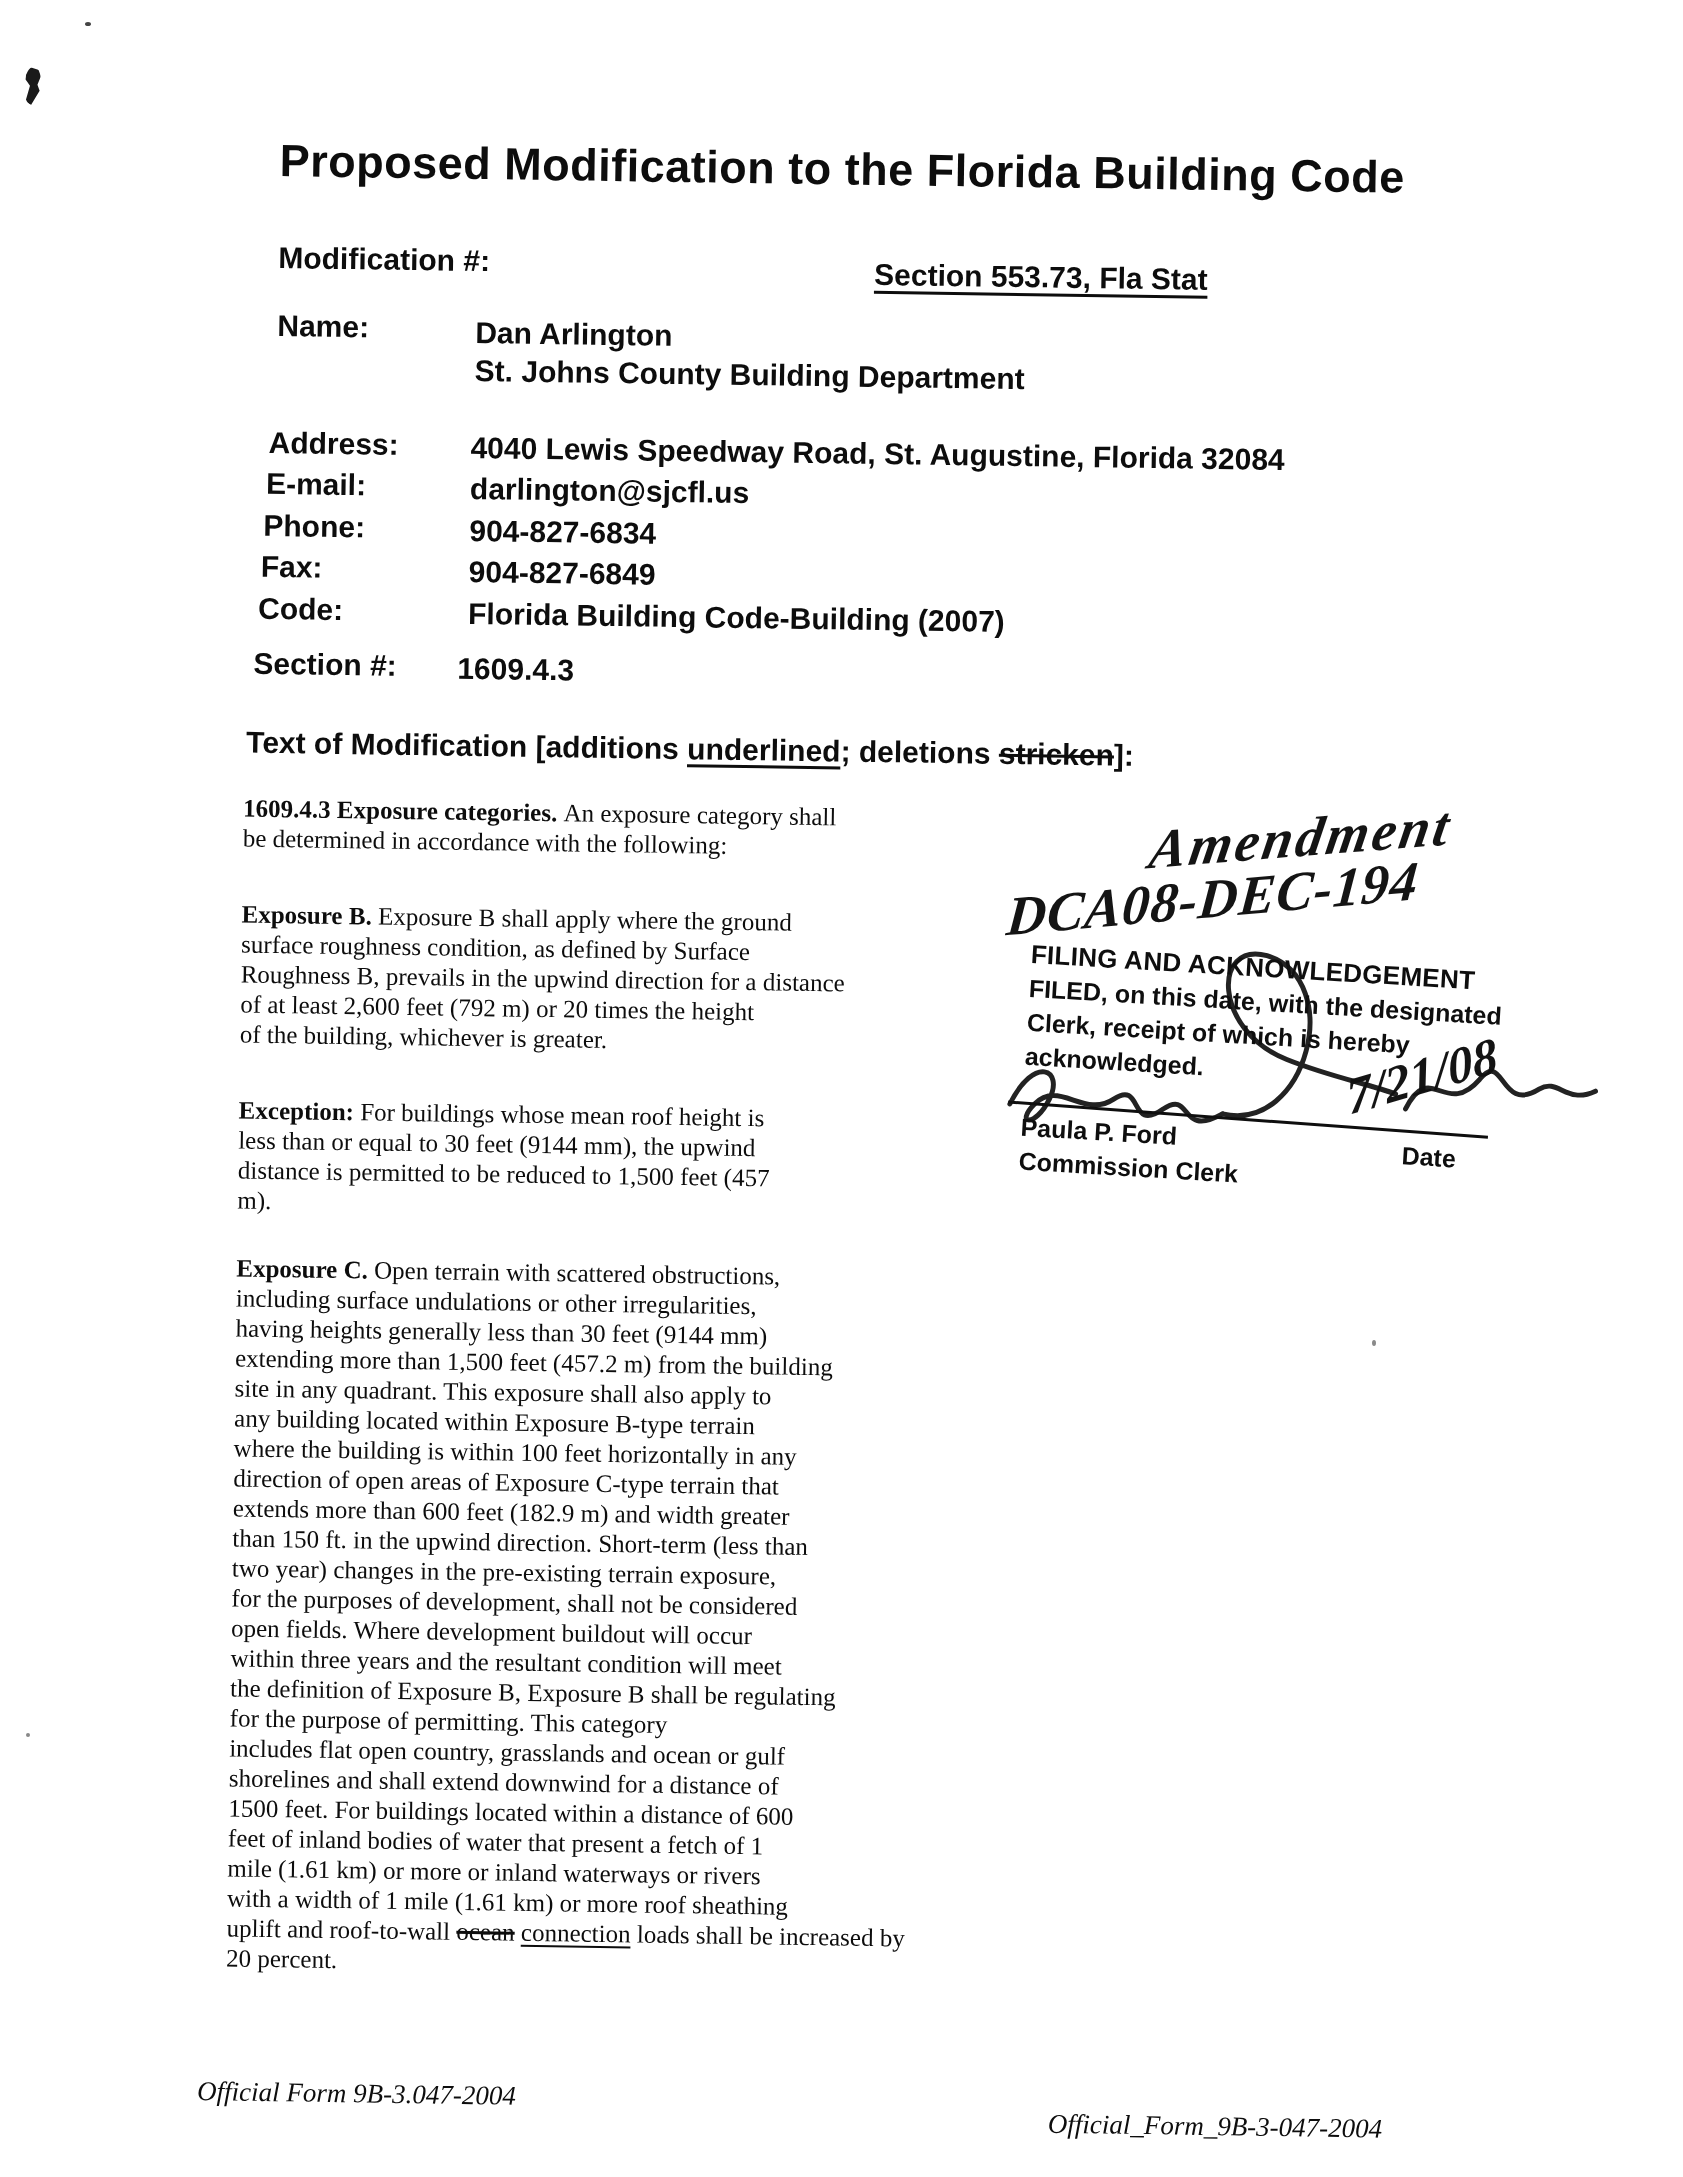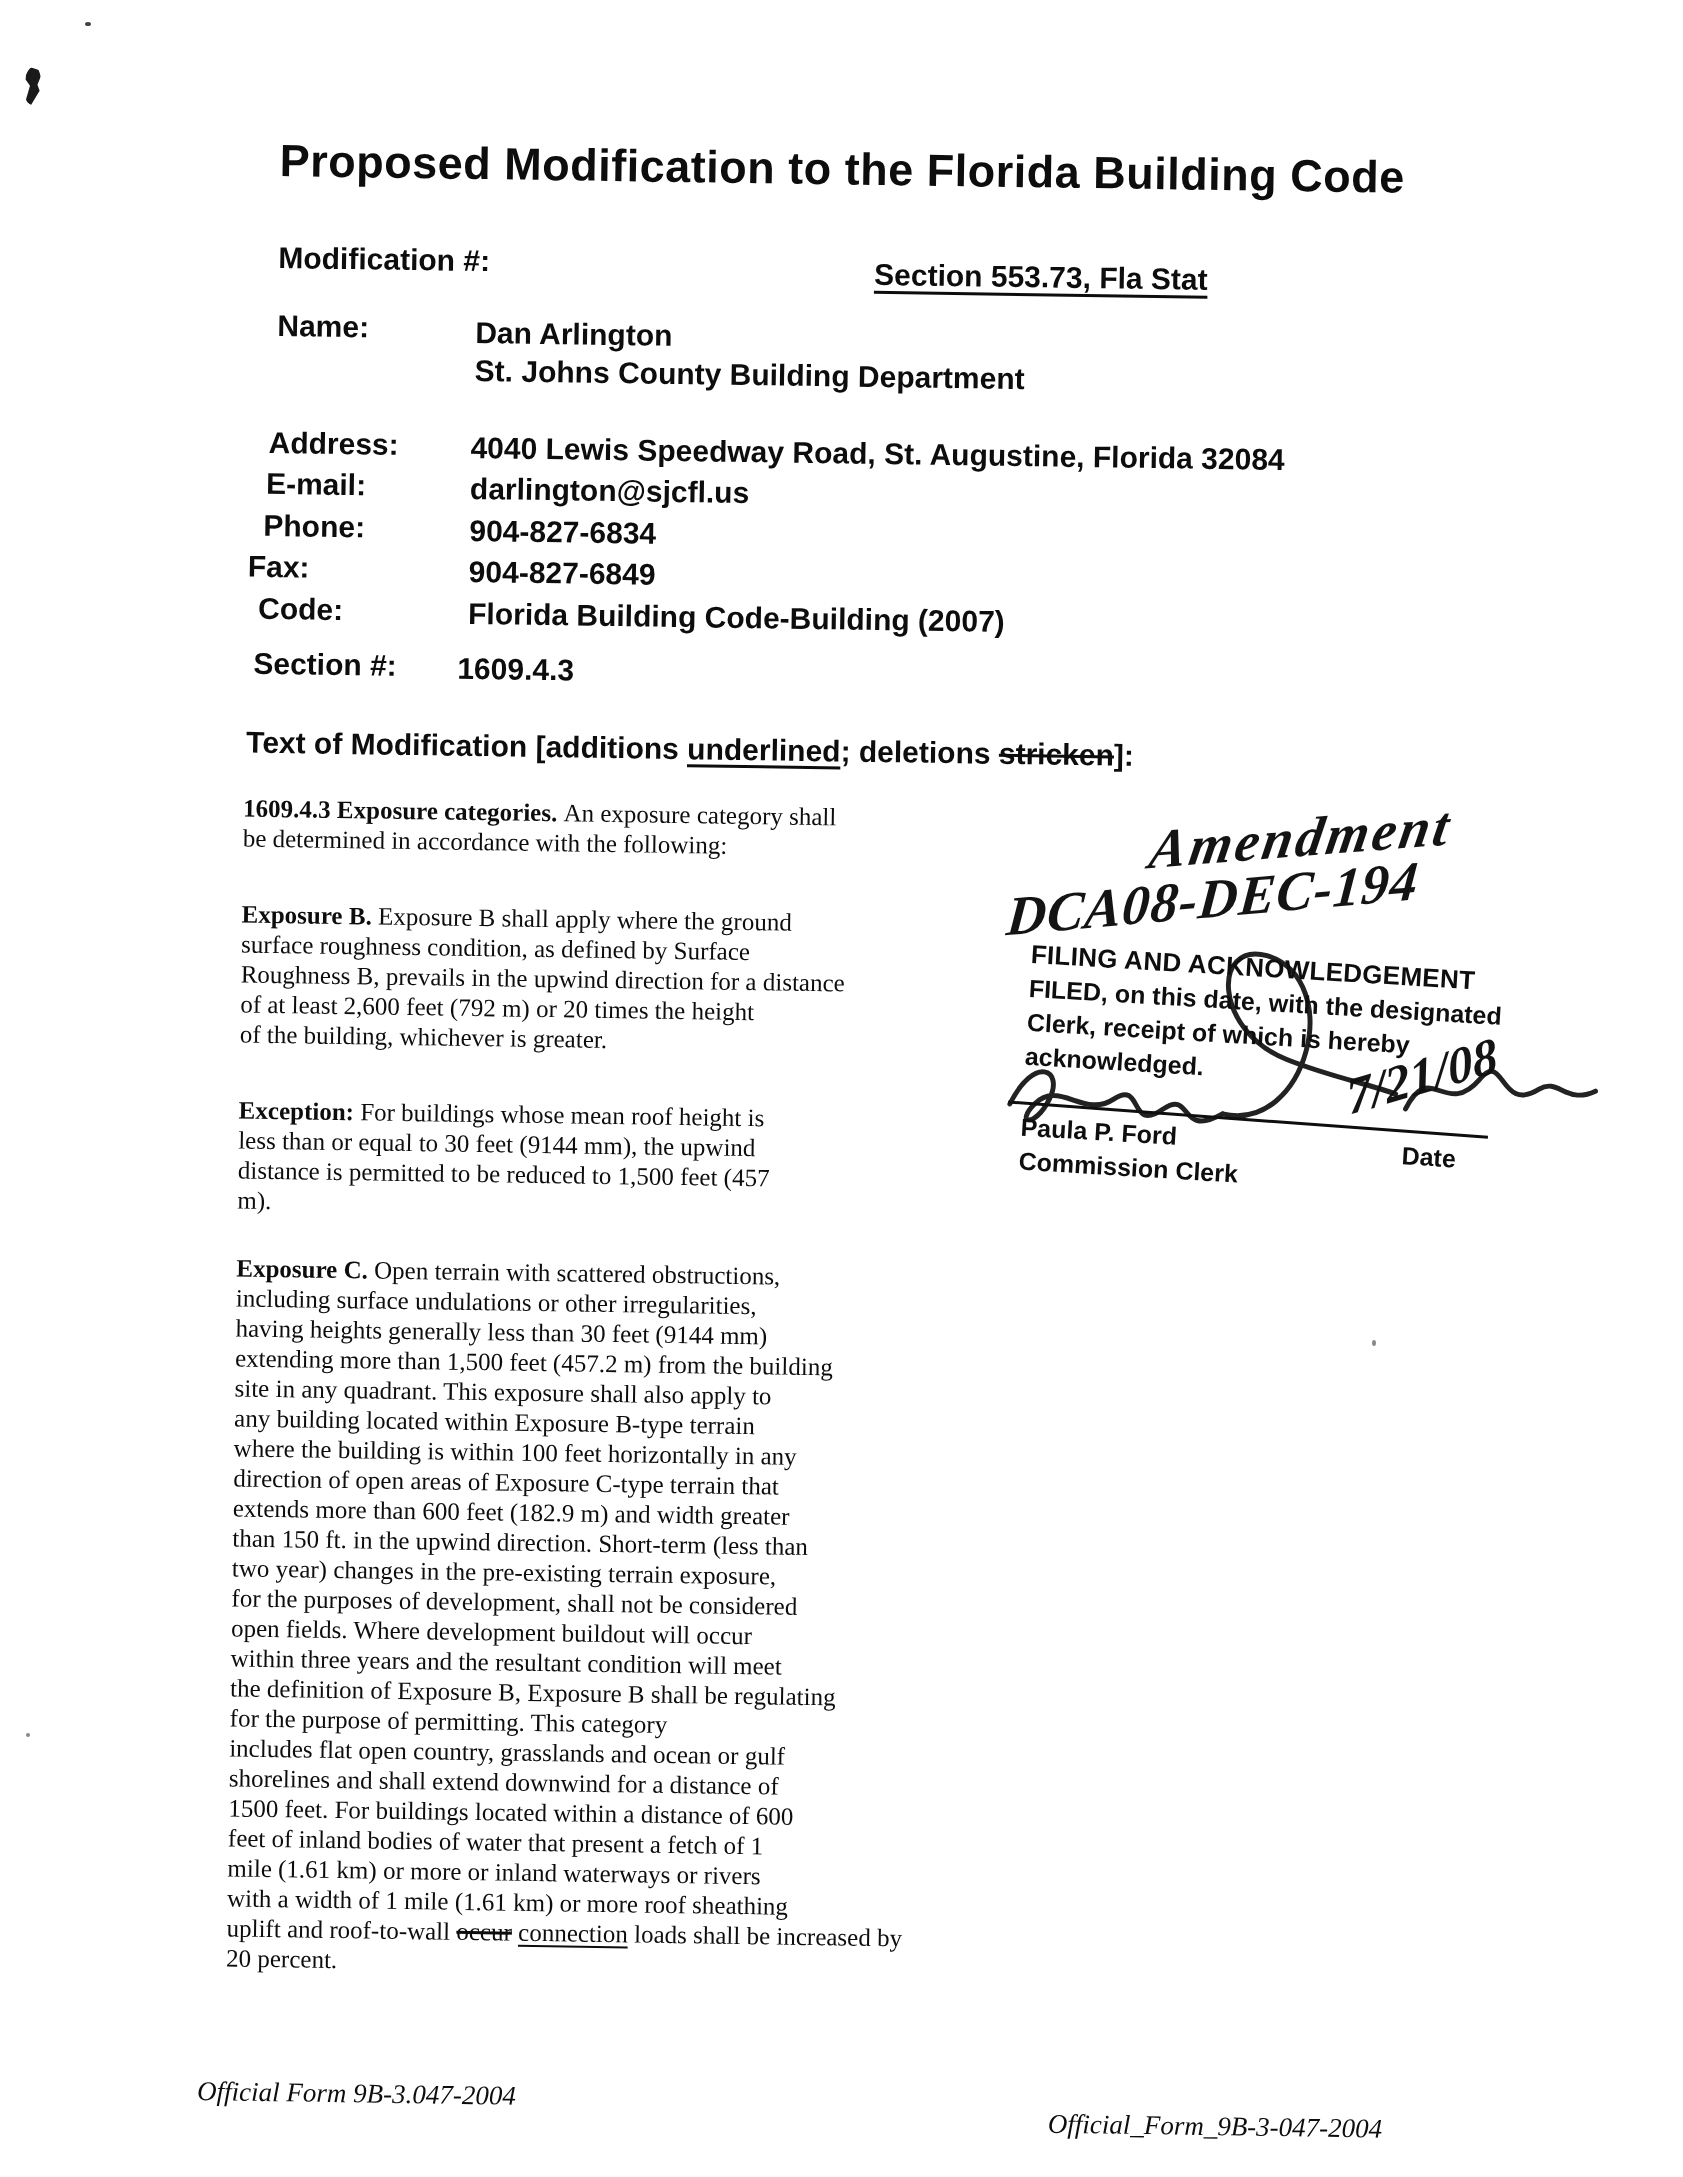--- a/index.html
+++ b/index.html
@@ -86,21 +86,21 @@
 
   <div class="abs lbl" style="left:273px;top:426px;">Address:</div>
   <div class="abs val" style="left:475px;top:428px;">4040 Lewis Speedway Road, St. Augustine, Florida 32084</div>
 
   <div class="abs lbl" style="left:271px;top:467px;">E-mail:</div>
   <div class="abs val" style="left:475px;top:469px;">darlington@sjcfl.us</div>
 
   <div class="abs lbl" style="left:269px;top:509px;">Phone:</div>
   <div class="abs val" style="left:475px;top:511px;">904-827-6834</div>
 
-  <div class="abs lbl" style="left:254px;top:550px;">Fax:</div>
+  <div class="abs lbl" style="left:267px;top:550px;">Fax:</div>
   <div class="abs val" style="left:475px;top:552px;">904-827-6849</div>
 
   <div class="abs lbl" style="left:265px;top:592px;">Code:</div>
   <div class="abs val" style="left:475px;top:594px;">Florida Building Code-Building (2007)</div>
 
   <div class="abs lbl" style="left:261px;top:647px;">Section #:</div>
   <div class="abs val" style="left:465px;top:649px;">1609.4.3</div>
 
   <div class="abs sec-heading" id="mod-heading"><span class="n">Text of Modification [additions </span><span class="u">underlined</span><span class="n">; deletions </span><span class="s">stricken</span><span class="n">]:</span></div>
 
@@ -131,21 +131,21 @@
 open fields. Where development buildout will occur
 within three years and the resultant condition will meet
 the definition of Exposure B, Exposure B shall be regulating
 for the purpose of permitting. This category
 includes flat open country, grasslands and ocean or gulf
 shorelines and shall extend downwind for a distance of
 1500 feet. For buildings located within a distance of 600
 feet of inland bodies of water that present a fetch of 1
 mile (1.61 km) or more or inland waterways or rivers
 with a width of 1 mile (1.61 km) or more roof sheathing
-uplift and roof-to-wall </span><span class="s">occur</span><span class="n"> </span><span class="u">connection</span><span class="n"> loads shall be increased by
+uplift and roof-to-wall </span><span class="s">ocean</span><span class="n"> </span><span class="u">connection</span><span class="n"> loads shall be increased by
 20 percent.</span></div>
     </div>
 
   <div class="abs footer-left">Official Form 9B-3.047-2004</div>
   <div class="abs footer-right">Official_Form_9B-3-047-2004</div>
 </div>
 
 <div class="stamp">
   <div class="stamp-lines" id="stamp-lines">
       <div>FILING AND ACKNOWLEDGEMENT</div>

